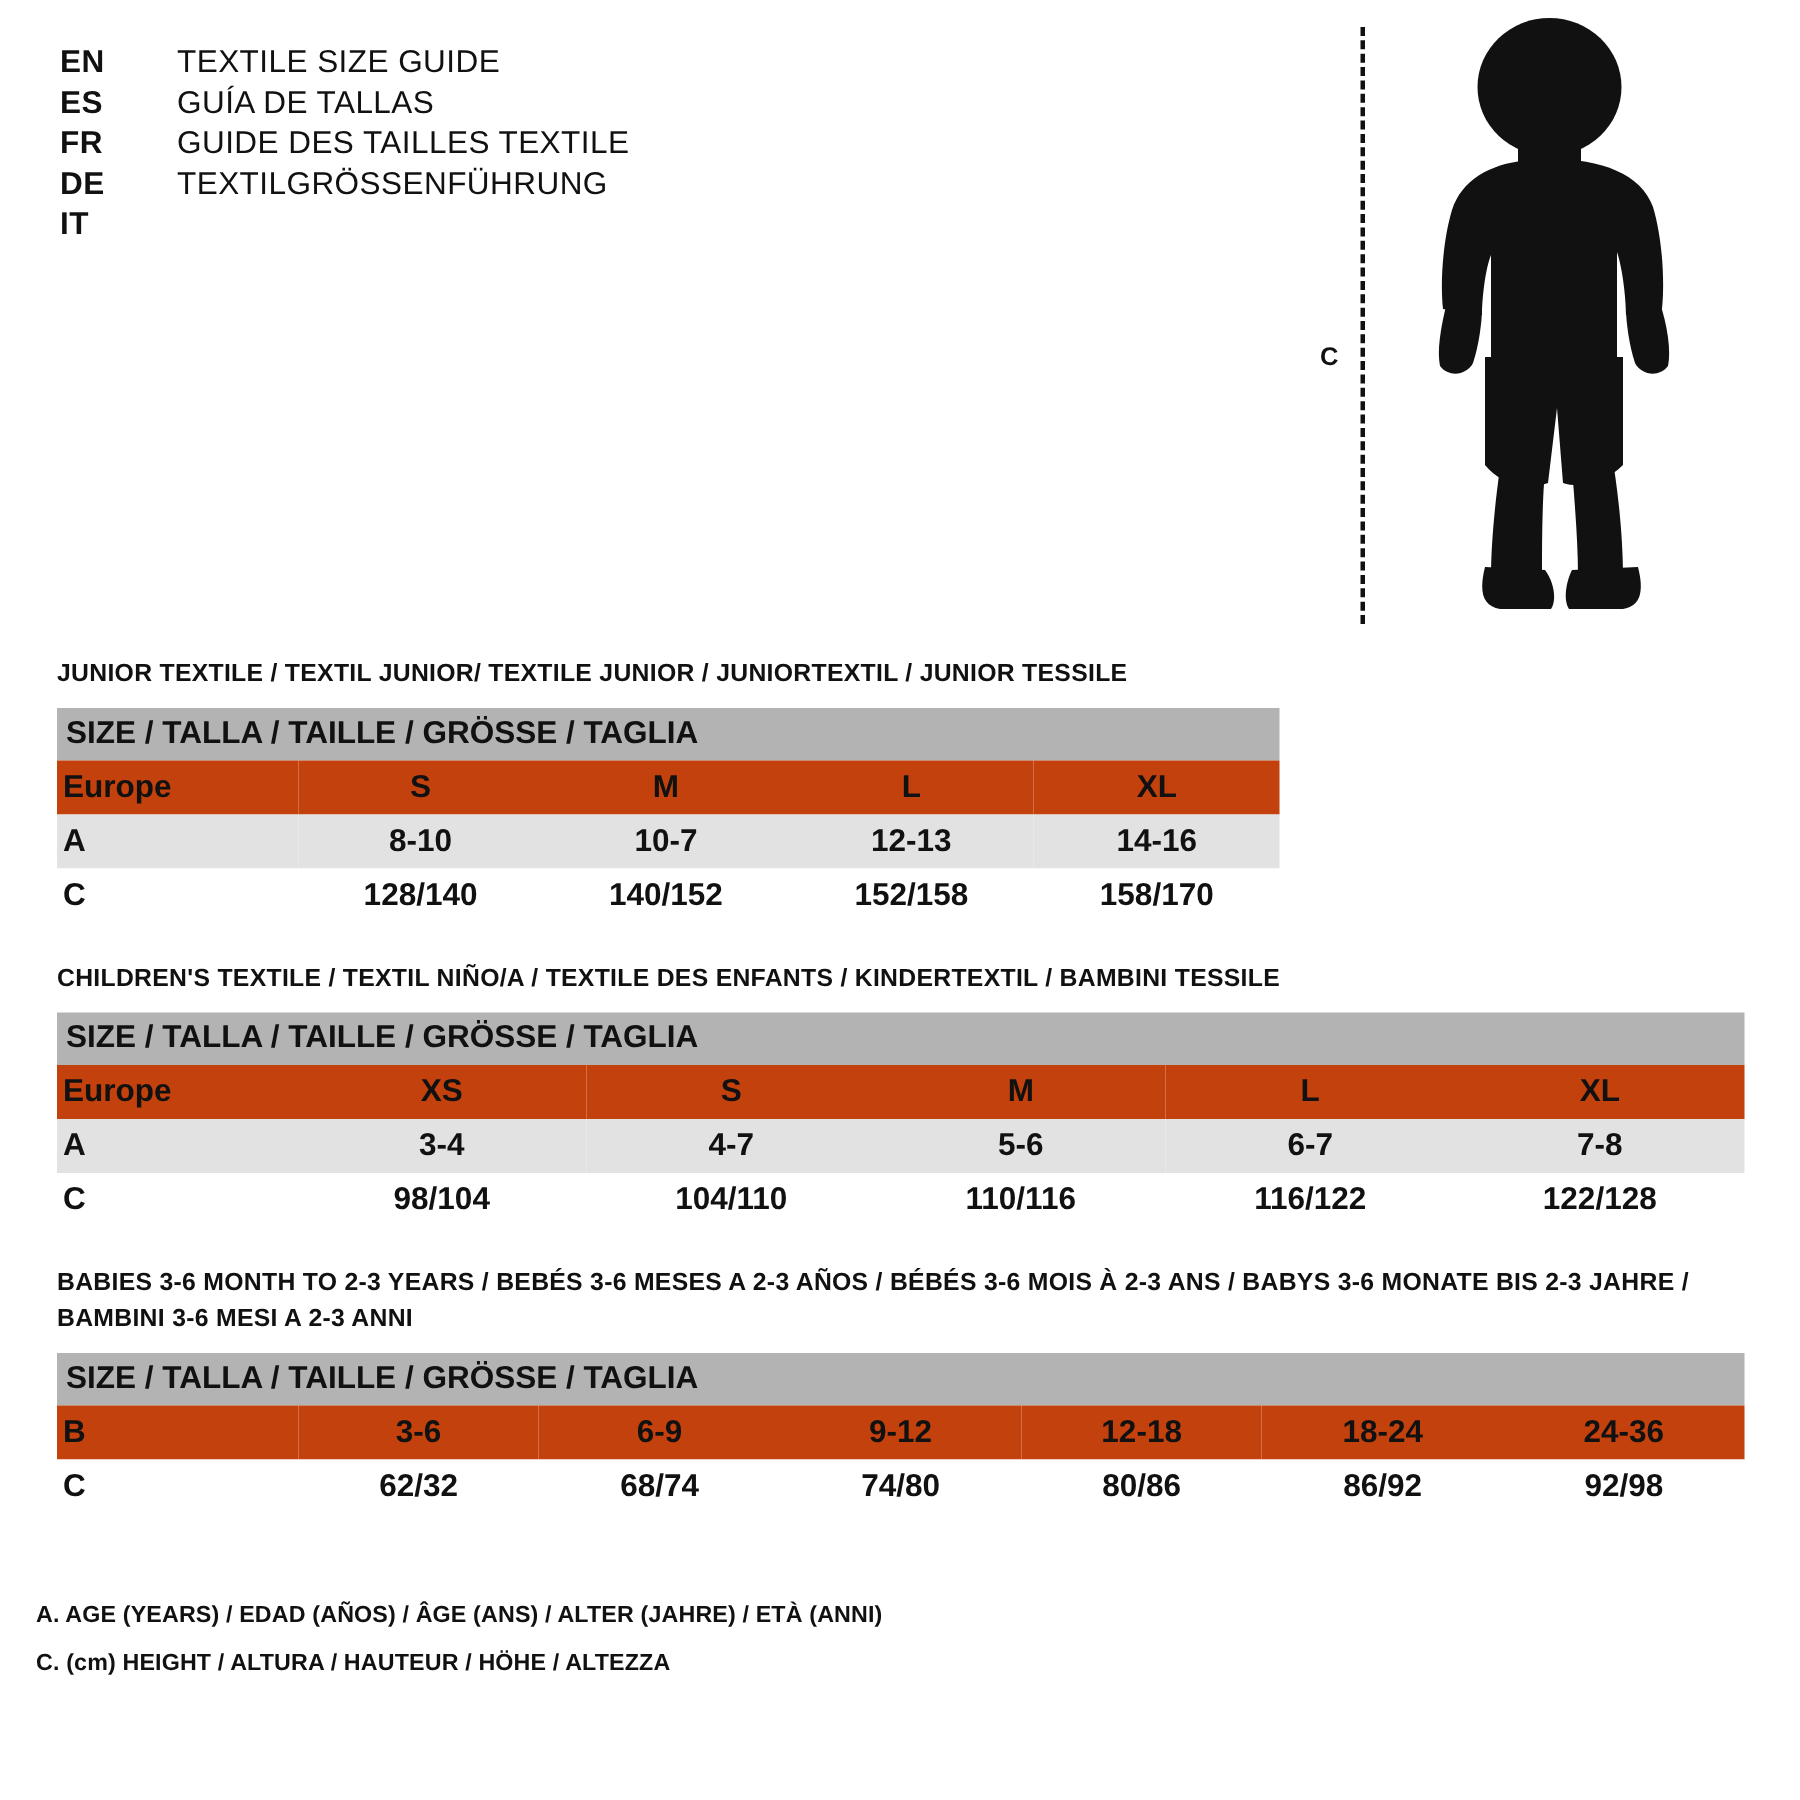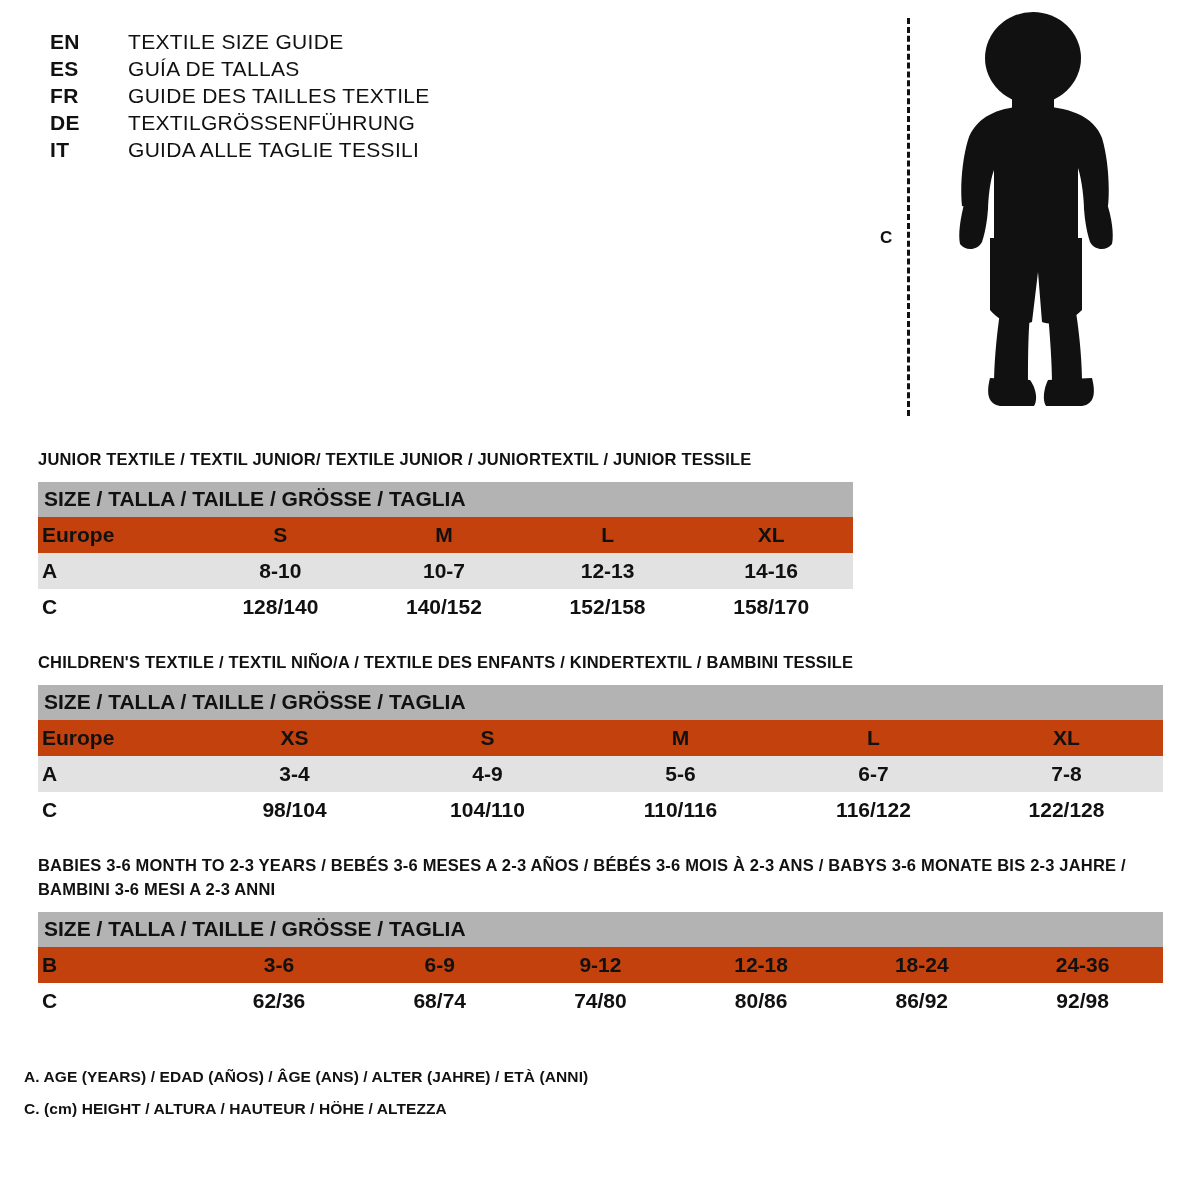--- a/index.html
+++ b/index.html
@@ -12,21 +12,21 @@
     height: 1200px;
     font-family: "Liberation Sans", sans-serif;
     color: #1a1a1a;
     position: relative;
     overflow: hidden;
   }
 
   
   .header {
     position: absolute;
-    left: 50px;
+    left: 40px;
     top: 30px;
     width: 520px;
   }
   .header-row {
     display: flex;
     align-items: baseline;
     margin-bottom: 3px;
   }
   .header-lang {
     width: 78px;
@@ -70,21 +70,21 @@
   .figure-svg {
     position: absolute;
     left: 50px;
     top: 0px;
   }
 
   
   .content {
     position: absolute;
     left: 38px;
-    top: 448px;
+    top: 438px;
     width: 1130px;
   }
   .section-title {
     font-size: 16.5px;
     font-weight: bold;
     letter-spacing: 0.2px;
     color: #111;
     margin: 0 0 10px 0;
     line-height: 1.45;
   }
@@ -158,21 +158,20 @@
   <div class="header-row">
     <div class="header-lang">FR</div>
     <div class="header-text">GUIDE DES TAILLES TEXTILE</div>
   </div>
   <div class="header-row">
     <div class="header-lang">DE</div>
     <div class="header-text">TEXTILGRÖSSENFÜHRUNG</div>
   </div>
   <div class="header-row">
     <div class="header-lang">IT</div>
-    <div class="header-text">GUIDA ALLE TAGLIE TESSILI</div>
   </div>
 </div>
 
 <div class="figure-wrap">
   <div class="figure-label">C</div>
   <div class="figure-dashed"></div>
   <svg class="figure-svg" width="200" height="410" viewBox="0 0 200 410">
     <g fill="#111111">
 
       <ellipse cx="103" cy="48" rx="48" ry="46"></ellipse>
@@ -266,21 +265,21 @@
         <td class="lbl">Europe</td>
         <td class="val">XS</td>
         <td class="val">S</td>
         <td class="val">M</td>
         <td class="val">L</td>
         <td class="val">XL</td>
       </tr>
       <tr class="row-dark">
         <td class="lbl">A</td>
         <td class="val">3-4</td>
-        <td class="val">4-9</td>
+        <td class="val">4-7</td>
         <td class="val">5-6</td>
         <td class="val">6-7</td>
         <td class="val">7-8</td>
       </tr>
       <tr class="row-white">
         <td class="lbl">C</td>
         <td class="val">98/104</td>
         <td class="val">104/110</td>
         <td class="val">110/116</td>
         <td class="val">116/122</td>
@@ -308,21 +307,21 @@
         <td class="lbl">B</td>
         <td class="val">3-6</td>
         <td class="val">6-9</td>
         <td class="val">9-12</td>
         <td class="val">12-18</td>
         <td class="val">18-24</td>
         <td class="val">24-36</td>
       </tr>
       <tr class="row-white">
         <td class="lbl">C</td>
-        <td class="val">62/36</td>
+        <td class="val">62/32</td>
         <td class="val">68/74</td>
         <td class="val">74/80</td>
         <td class="val">80/86</td>
         <td class="val">86/92</td>
         <td class="val">92/98</td>
       </tr>
     </tbody>
   </table>
 </div>
 

